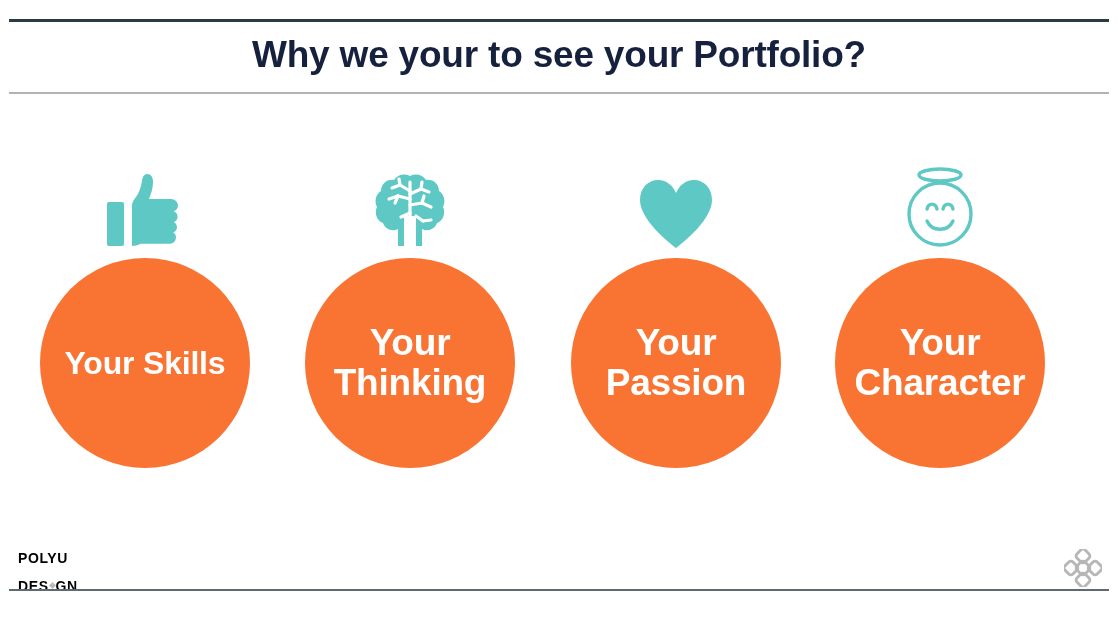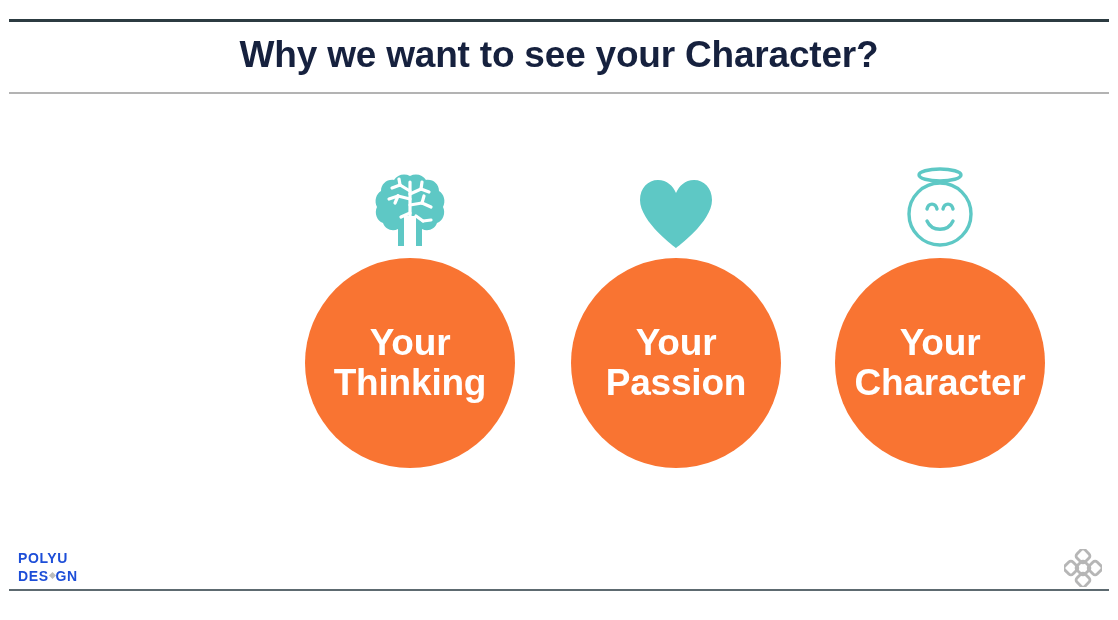--- a/index.html
+++ b/index.html
@@ -113,27 +113,27 @@
     left: 9px;
     top: 589px;
     width: 1100px;
     height: 2px;
     background: #5d6a70;
   }
   .brand-mark {
     position: absolute;
     left: 18px;
     top: 551px;
-    color: #1d4ed8;
+    color: #000000;
     font-size: 14px;
     font-weight: bold;
     line-height: 14px;
     letter-spacing: 0.6px;
   }
-  .brand-mark .line2 { margin-top: 4px; }
+  .brand-mark .line2 { margin-top: 14px; }
   .brand-dot {
     display: inline-block;
     width: 5px;
     height: 5px;
     background: #bcbcbc;
     transform: rotate(45deg);
     margin: 0 1px 3px 1px;
     vertical-align: middle;
   }
   .knot-logo {
@@ -144,26 +144,37 @@
     height: 38px;
   }
 </style>
 </head>
 <body>
 
 <div class="slide">
 
   <div class="rule-top"></div>
 
-  <div class="page-title">Why we want to see your Character?</div>
+  <div class="page-title">Why we your to see your Portfolio?</div>
 
   <div class="rule-under-title"></div>
 
   <div class="columns">
 
+    <div class="column c0">
+      <div class="icon-wrap">
+        <svg width="80" height="78" viewBox="0 0 80 78" aria-hidden="true">
+          <rect x="2" y="30" width="17" height="44" rx="2" fill="#5ec8c5"></rect>
+          <path d="M27 74 L27 33 C27 30 29 28 31 25 C34 21 36 15 37 9 C37.6 5 39 2 42 2 C46 2 48 5 48 10 C48 16 46 22 44 27 L66 27 C70 27 73 30 73 33.5 C73 36.5 71 38.6 68.6 39.3 C71 40 72.6 42 72.6 44.8 C72.6 47.4 71 49.4 68.8 50.2 C70.8 51 72 52.9 72 55.3 C72 57.8 70.4 59.8 68.2 60.5 C69.9 61.4 71 63 71 65.2 C71 68.8 68.2 71.8 64.4 71.8 L36 71.8 C32 73.6 30 74 27 74 Z" fill="#5ec8c5"></path>
+        </svg>
+      </div>
+      <div class="bubble">
+        <span class="bubble-label single">Your Skills</span>
+      </div>
+    </div>
 
     <div class="column c1">
       <div class="icon-wrap">
         <svg width="78" height="78" viewBox="0 0 78 78" aria-hidden="true">
           <path d="M39 4 C33 1 26 3 23 8 C16 7 10 12 10 19 C5 22 3 29 6 35 C3 41 6 49 12 51 C14 57 21 60 27 57 L27 74 L33 74 L33 44 L45 44 L45 74 L51 74 L51 57 C57 60 64 57 66 51 C72 49 75 41 72 35 C75 29 73 22 68 19 C68 12 62 7 55 8 C52 3 45 1 39 4 Z" fill="#5ec8c5"></path>
           <g stroke="#ffffff" stroke-width="3.2" stroke-linecap="round" fill="none">
             <path d="M39 10 L39 47"></path>
             <path d="M39 19 L29 13"></path>
             <path d="M29 13 L21 16"></path>
             <path d="M29 13 L28 7"></path>

